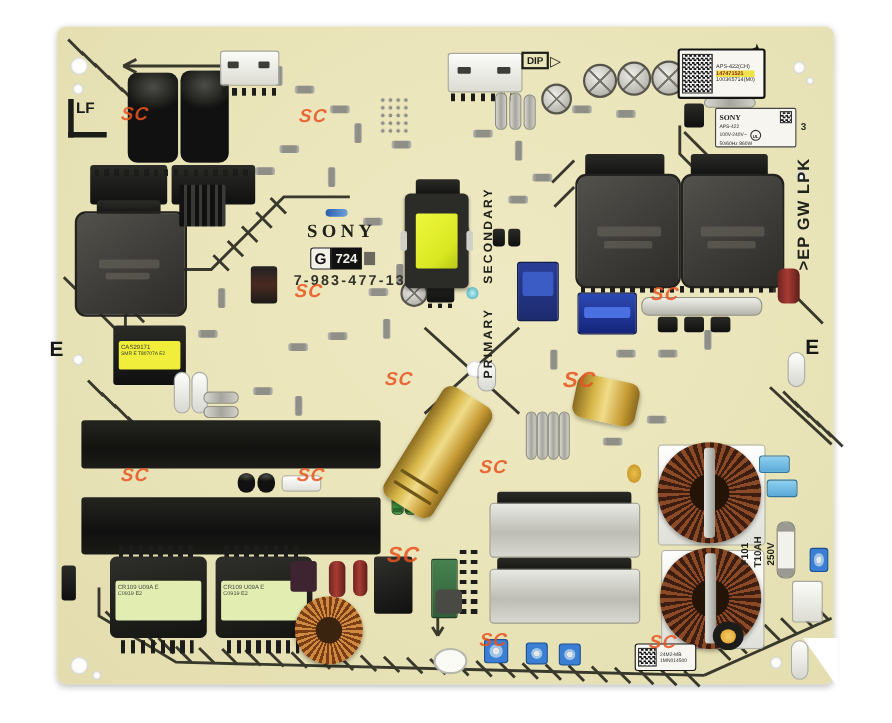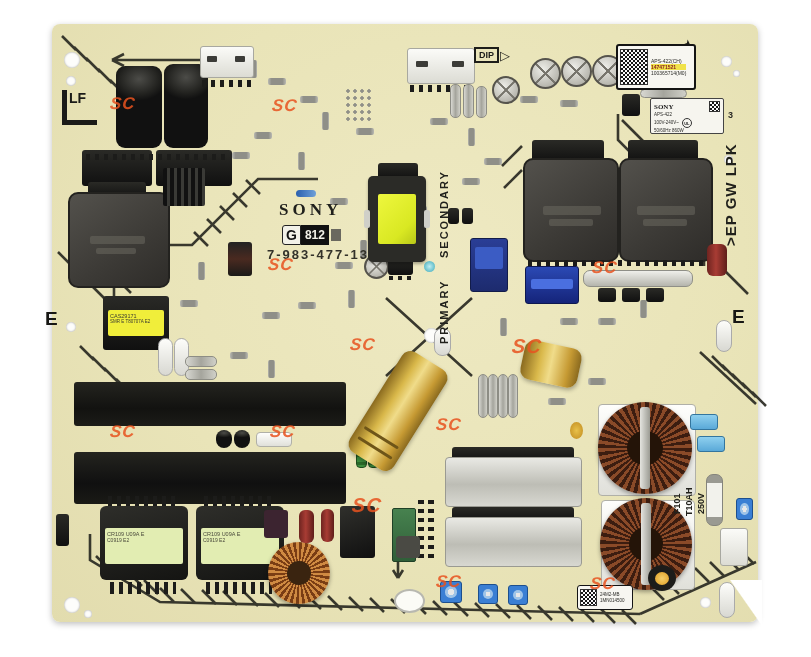--- a/index.html
+++ b/index.html
@@ -118,21 +118,21 @@
   <div class="tx-gray" style="left:68px;top:192px;width:98px;height:92px;">
     <div class="emboss" style="left:20px;top:42px;width:55px;height:8px;"></div>
     <div class="emboss" style="left:26px;top:54px;width:40px;height:6px;"></div>
   </div>
   <div class="fin" style="left:163px;top:168px;width:42px;height:38px;"></div>
 
   <div class="abs" style="left:296px;top:190px;width:20px;height:7px;background:linear-gradient(90deg,#2a5fae,#6ea0d8);border-radius:4px;z-index:4;"></div>
   <div class="abs" style="left:279px;top:200px;z-index:5;font-family:'Liberation Serif',serif;font-weight:bold;font-size:17px;letter-spacing:4px;color:#20201c;">SONY</div>
   <div class="abs" style="left:282px;top:225px;z-index:5;display:flex;align-items:center;height:20px;">
     <span style="background:#f2f1e8;border:1px solid #222;border-radius:3px 0 0 3px;font-weight:900;font-size:14px;color:#111;padding:0 3px;line-height:18px;">G</span>
-    <span style="background:#111;color:#f2f1e8;font-weight:bold;font-size:12px;padding:0 4px;line-height:20px;">812</span>
+    <span style="background:#111;color:#f2f1e8;font-weight:bold;font-size:12px;padding:0 4px;line-height:20px;">724</span>
     <span style="background:#6a685f;width:10px;height:12px;display:inline-block;margin-left:2px;"></span>
   </div>
   <div class="abs" style="left:267px;top:247px;z-index:5;font-weight:bold;font-size:13px;letter-spacing:2px;color:#33322a;">7-983-477-13</div>
 
   <div class="abs" style="left:228px;top:242px;width:24px;height:34px;background:linear-gradient(180deg,#222,#4a2a20 50%,#1a1a18);border-radius:3px;z-index:4;"></div>
   <div class="silvercap" style="left:364px;top:254px;width:21px;height:21px;"></div>
   <div class="blackblock" style="left:388px;top:257px;width:25px;height:18px;"></div>
   <div class="pins" style="left:389px;top:276px;width:24px;height:4px;"></div>
   <div class="abs" style="left:424px;top:261px;width:11px;height:11px;border-radius:50%;background:radial-gradient(#bfeef2,#3aa8b8);z-index:4;"></div>
   <div class="blackblock" style="left:448px;top:208px;width:11px;height:16px;"></div>

